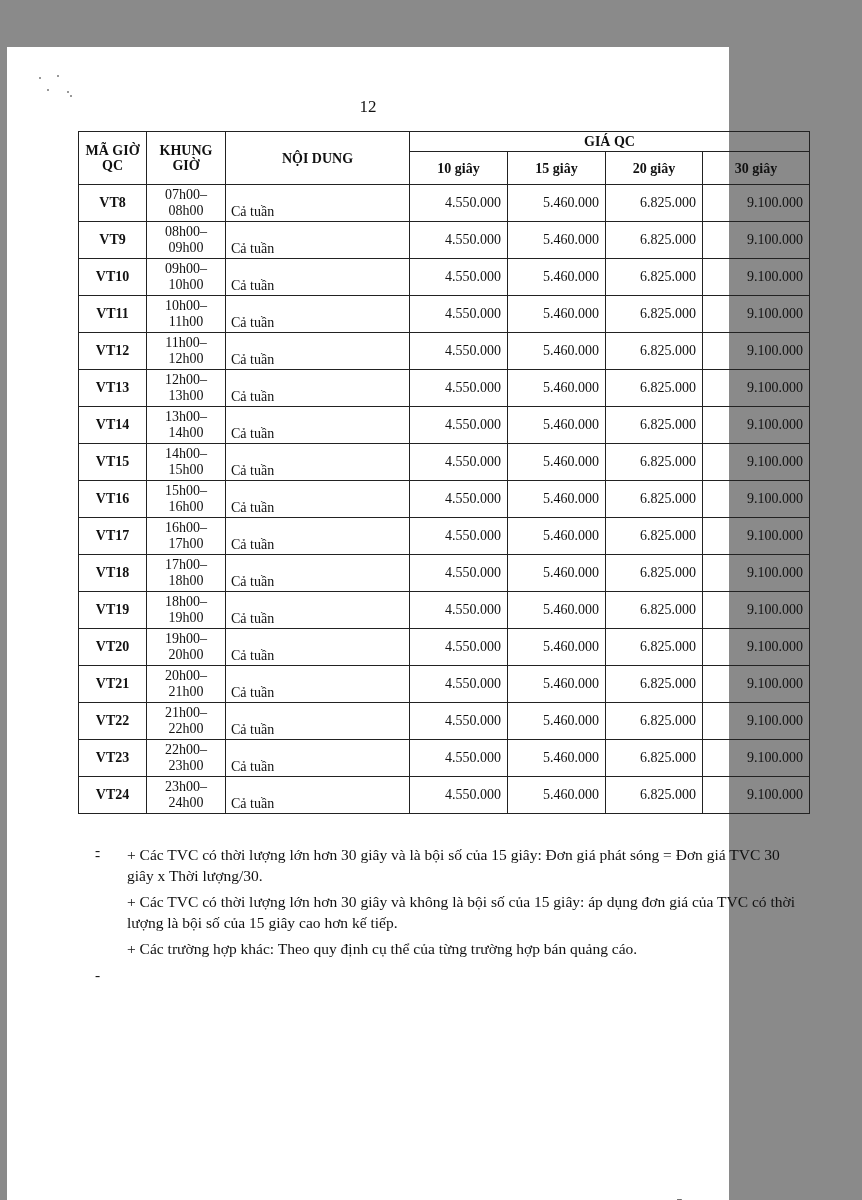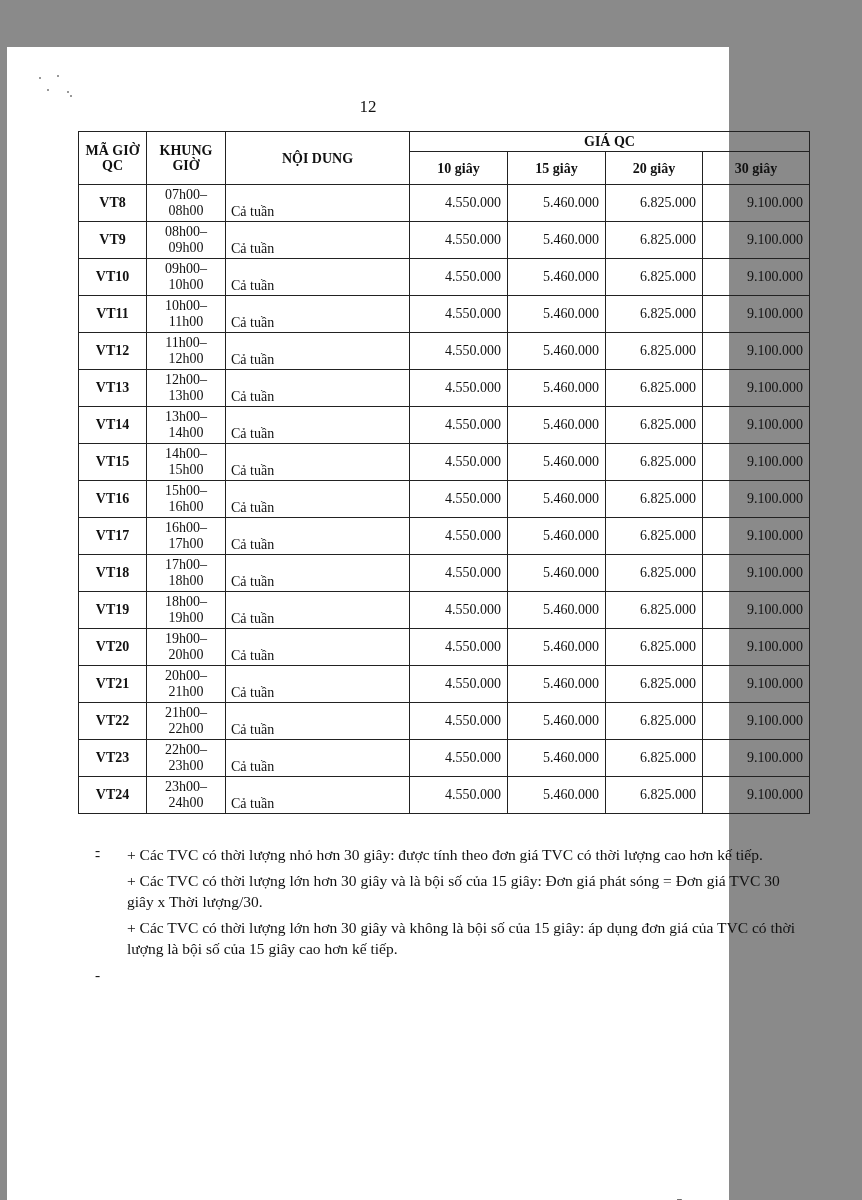--- a/index.html
+++ b/index.html
@@ -268,20 +268,20 @@
           <td class="num">5.460.000</td>
           <td class="num">6.825.000</td>
           <td class="num">9.100.000</td>
         </tr>
       </tbody>
   </table>
 
   <div class="notes" id="notes">
       <div class="note"><span class="dash">-</span></div>
       <div class="note"><span class="dash">-</span></div>
-      <div class="sub"><span>+ Các TVC có thời lượng nhỏ hơn 30 giây: được tính theo đơn giá TVC có thời lượng cao hơn kế tiếp.</span></div>
       <div class="sub"><span>+ Các TVC có thời lượng lớn hơn 30 giây và là bội số của 15 giây: Đơn giá phát sóng = Đơn giá TVC 30 giây x Thời lượng/30.</span></div>
       <div class="sub"><span>+ Các TVC có thời lượng lớn hơn 30 giây và không là bội số của 15 giây: áp dụng đơn giá của TVC có thời lượng là bội số của 15 giây cao hơn kế tiếp.</span></div>
+      <div class="sub"><span>+ Các trường hợp khác: Theo quy định cụ thể của từng trường hợp bán quảng cáo.</span></div>
       <div class="note"><span class="dash">-</span></div>
     </div>
 
   <div class="corner">7</div>
 </div>
 
 </body></html>

